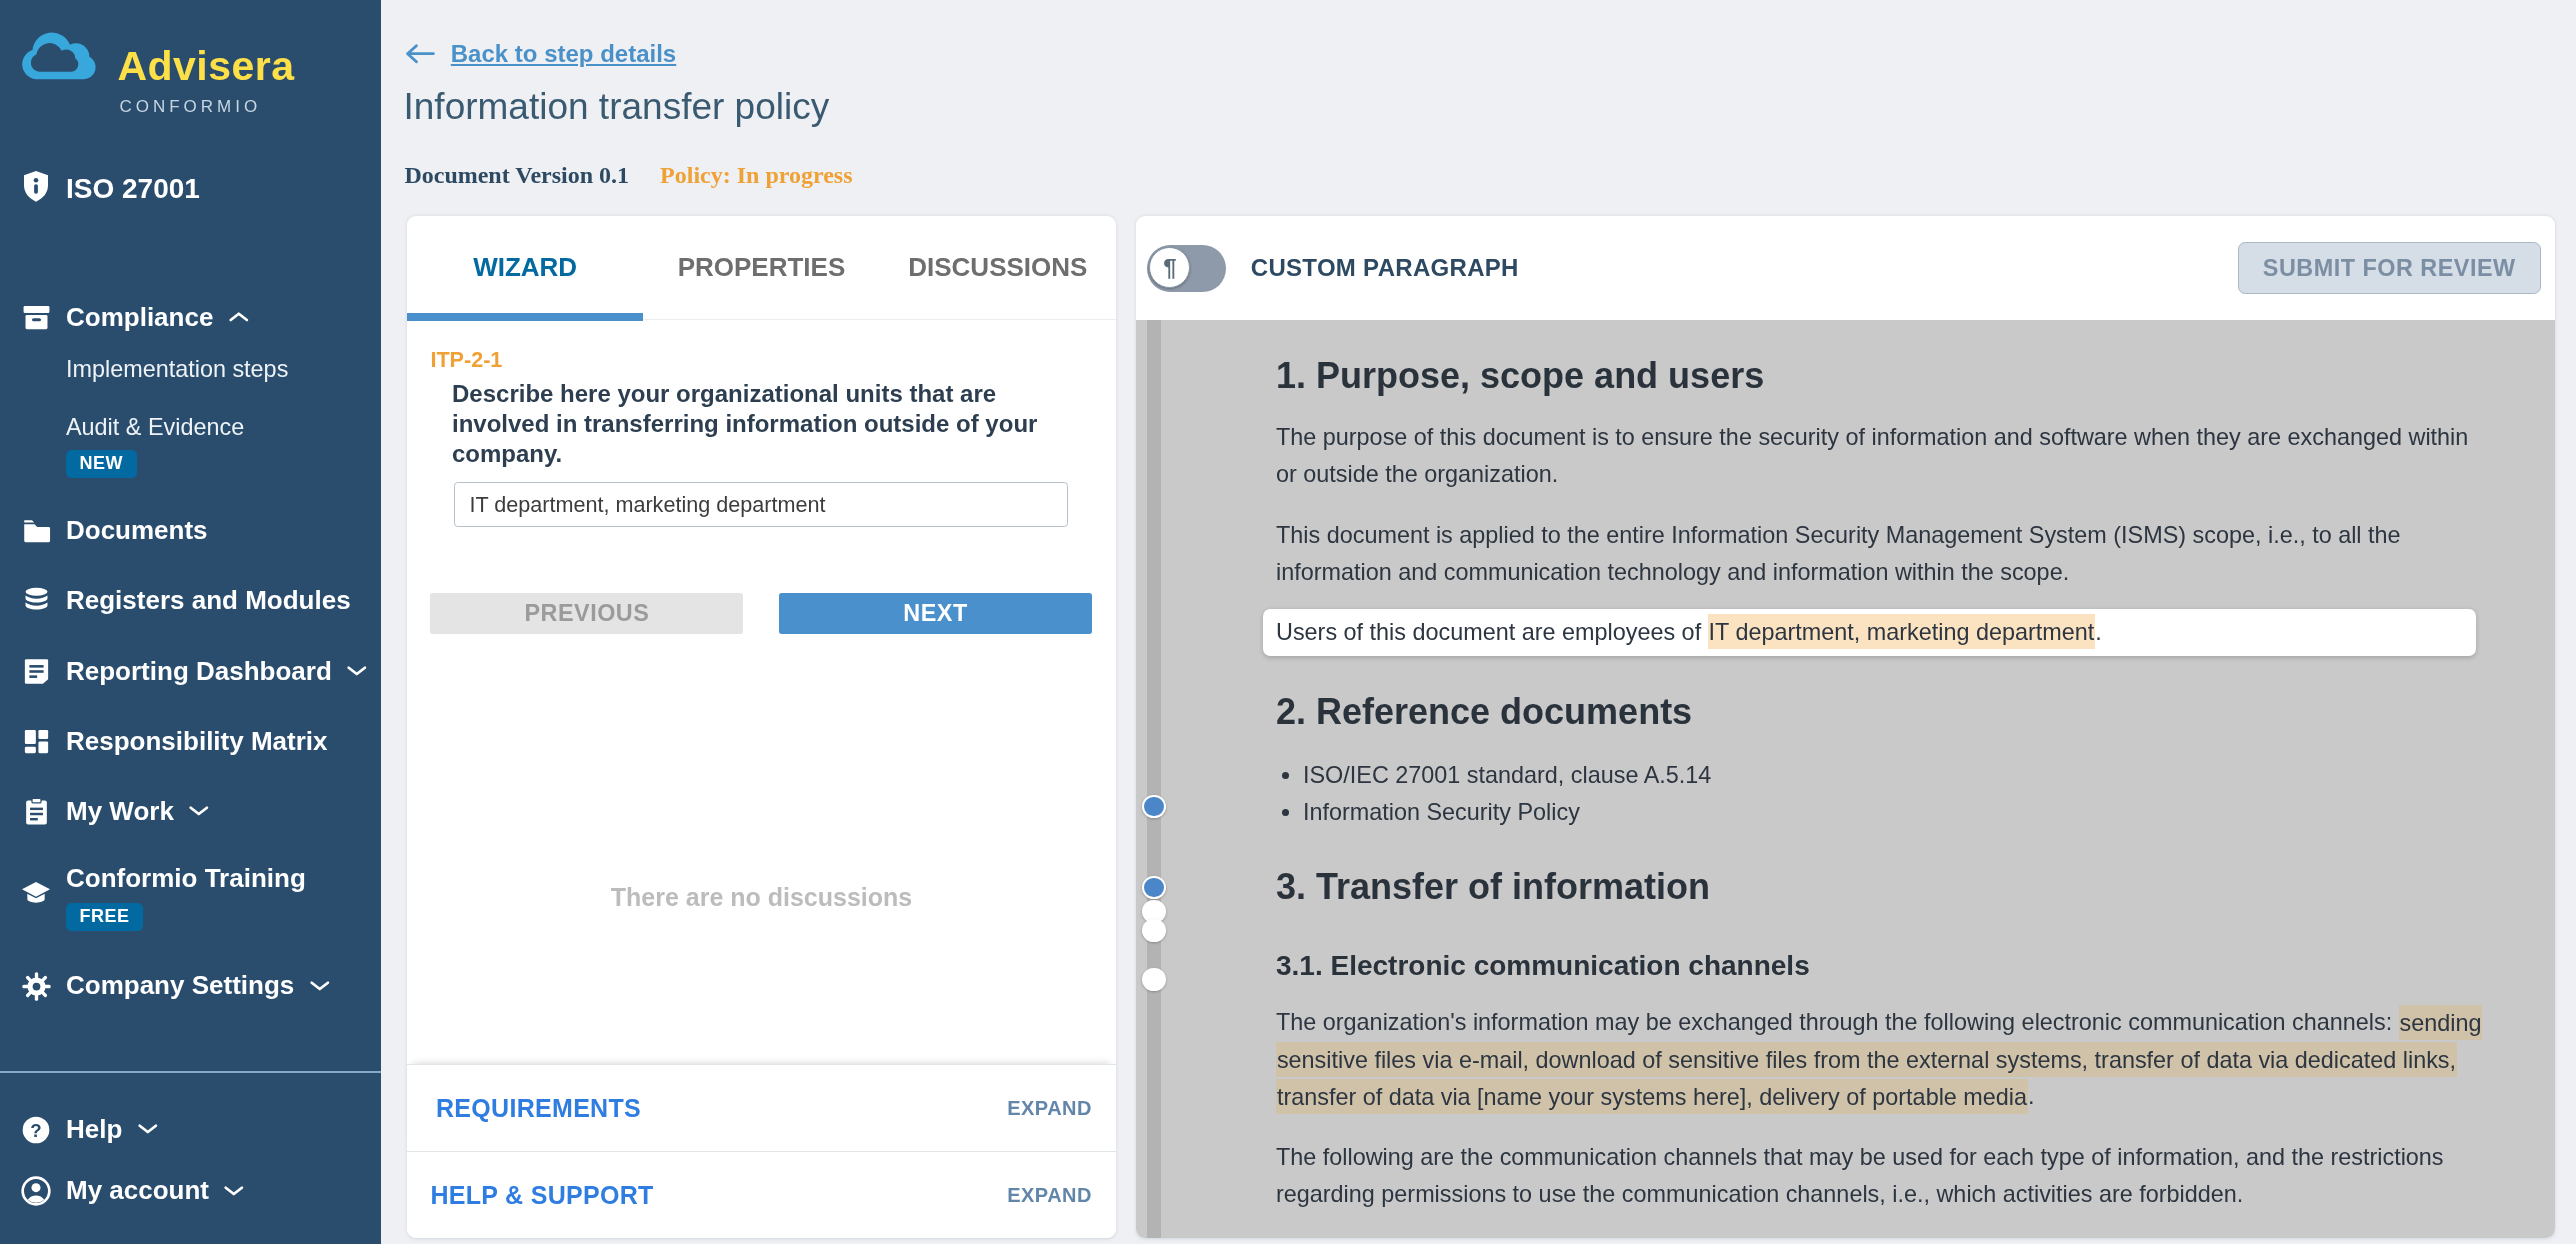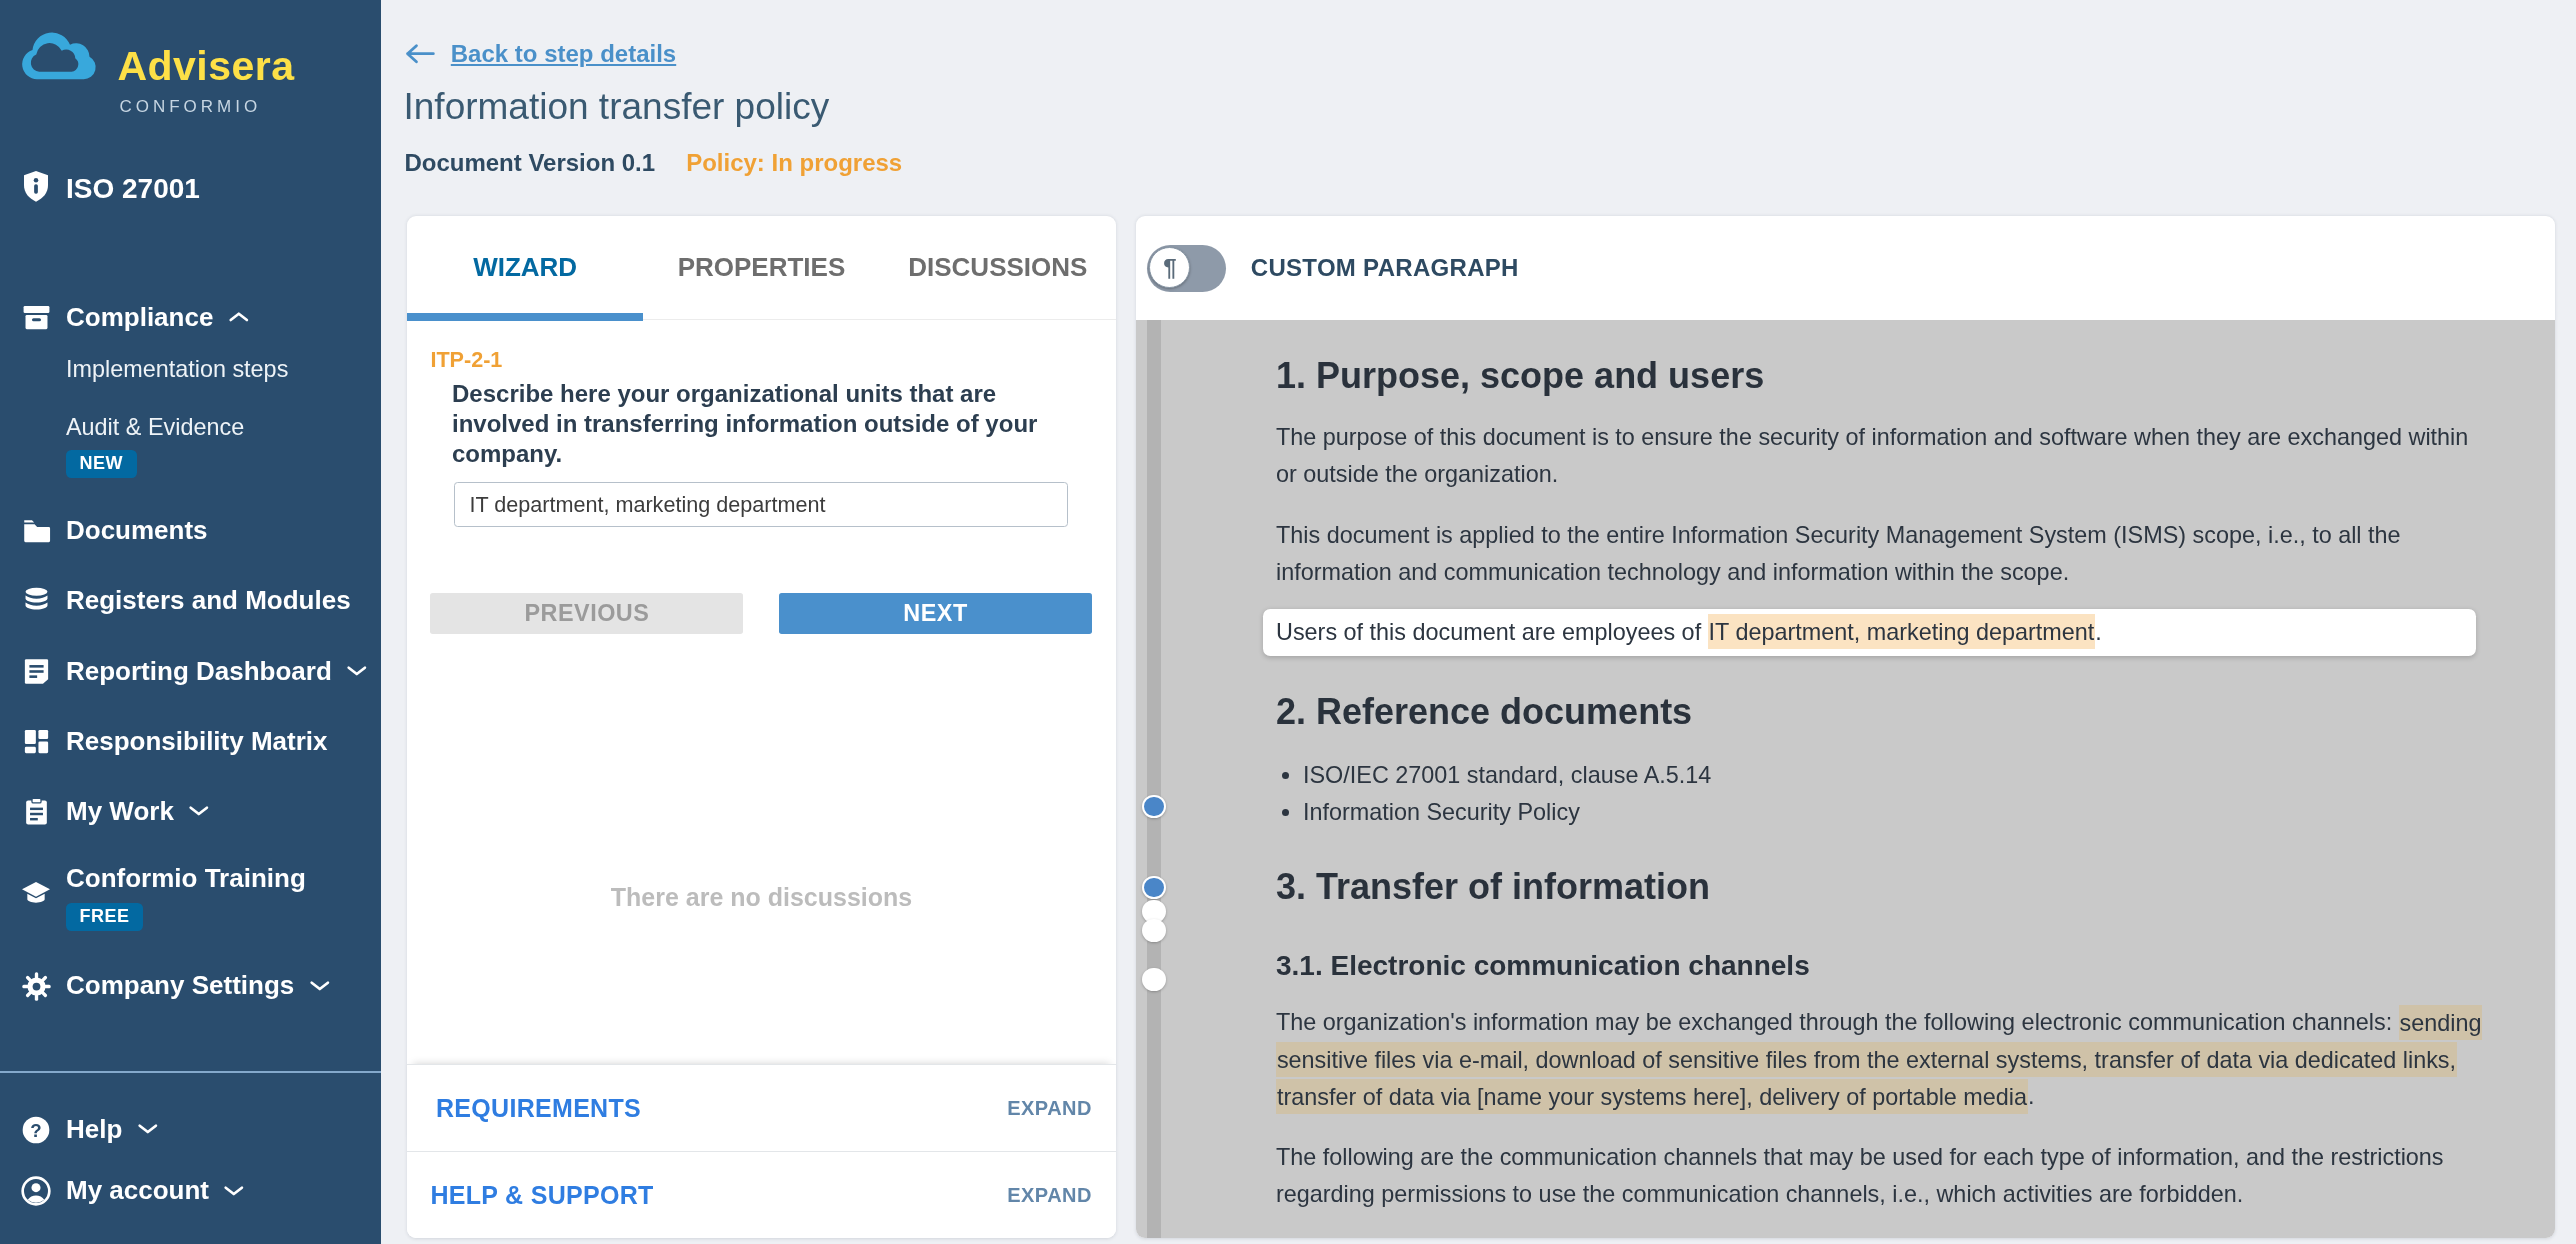--- a/index.html
+++ b/index.html
@@ -38,21 +38,21 @@
   .ni-8 .nav-icon { top:20px; }
   .sidebar-divider { position:absolute; left:0; top:1071px; width:381px; height:1.8px; background:#84a9cc; }
   .sidebar-footer { position:absolute; left:0; top:1109px; width:100%; }
   .sidebar-footer .nav-item + .nav-item { margin-top:21.6px; }
 
   
   .main { position:absolute; left:381px; top:0; width:2195px; height:1245px; }
   .back-link { position:absolute; left:23.4px; top:40px; display:flex; align-items:center; gap:14.4px; cursor:pointer; }
   .back-link span { font-size:24px; font-weight:700; color:#4a90c9; text-decoration:underline; }
   .page-title { position:absolute; left:22.5px; top:86px; font-size:37px; font-weight:300; color:#3a5a72; }
-  .meta-row { position:absolute; left:23.4px; top:149px; display:flex; gap:31px; }
+  .meta-row { position:absolute; left:23.4px; top:162px; display:flex; gap:31px;font-family:Liberation Serif, serif; }
   .meta-version { font-size:24px; font-weight:700; color:#2e4a62; }
   .meta-status { font-size:24px; font-weight:700; color:#f0a135; }
 
   
   .card { background:#fff; border-radius:9px; box-shadow:0 0.9px 3.6px rgba(40,60,80,0.14); }
   .wizard-card { position:absolute; left:26px; top:216px; width:709px; height:1022px; }
   .tabs { display:flex; height:104px; border-bottom:1.8px solid #ececec; }
   .tab { flex:1; display:flex; align-items:center; justify-content:center; font-size:26px; font-weight:700; color:#6e6e6e; cursor:pointer; position:relative; }
   .tab.active { color:#0369a1; }
   .tab.active::after { content:""; position:absolute; left:0; right:0; bottom:-1.8px; height:8px; background:#4a90cc; }
@@ -339,20 +339,21 @@
         </div>
       </div>
     </section>
 
     <section class="card doc-card">
       <div class="doc-header">
         <div class="toggle">
           <div class="toggle-knob">¶</div>
         </div>
         <span class="doc-header-label">CUSTOM PARAGRAPH</span>
+        <button class="submit-btn">SUBMIT FOR REVIEW</button>
       </div>
       <div class="doc-canvas">
         <div class="doc-track"></div>
         <div class="doc-content">
             <div class="b-h1">1. Purpose, scope and users</div>
             <div class="b-p"><span>The purpose of this document is to ensure the security of information and software when they are exchanged within or outside the organization.</span></div>
             <div class="b-p"><span>This document is applied to the entire Information Security Management System (ISMS) scope, i.e., to all the information and communication technology and information within the scope.</span></div>
             <div class="b-active"><span>Users of this document are employees of </span><span class="hl">IT department, marketing department</span><span>.</span></div>
             <div class="b-h1">2. Reference documents</div>
             <ul class="b-ul">

